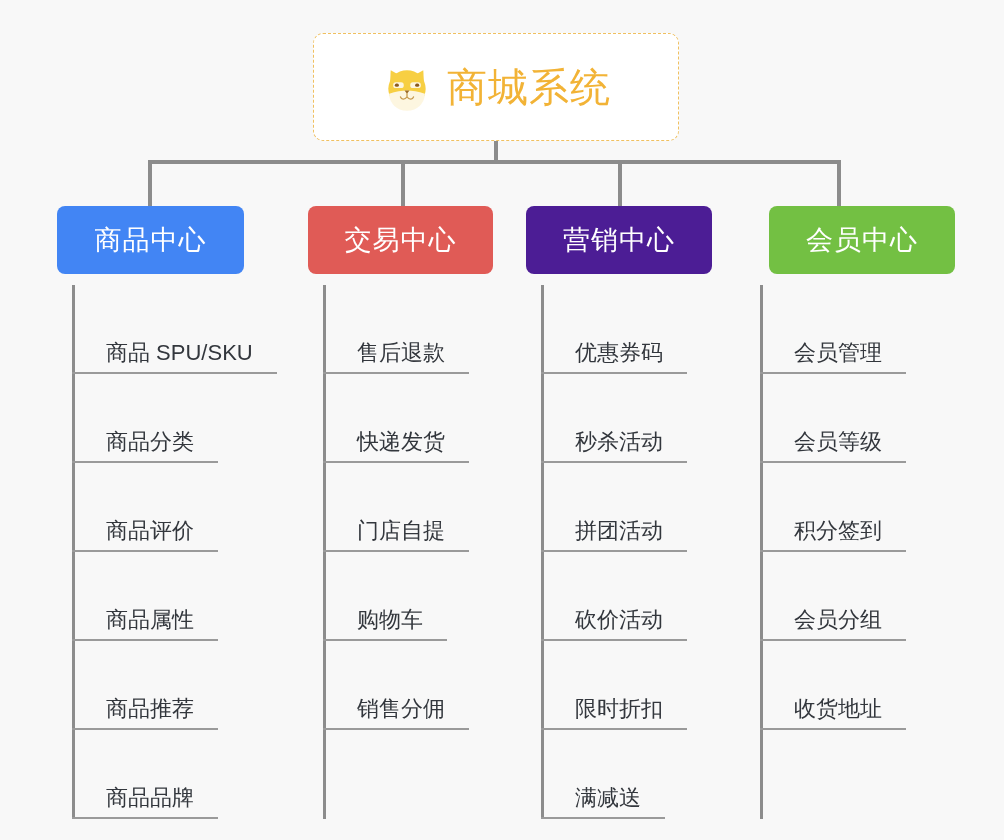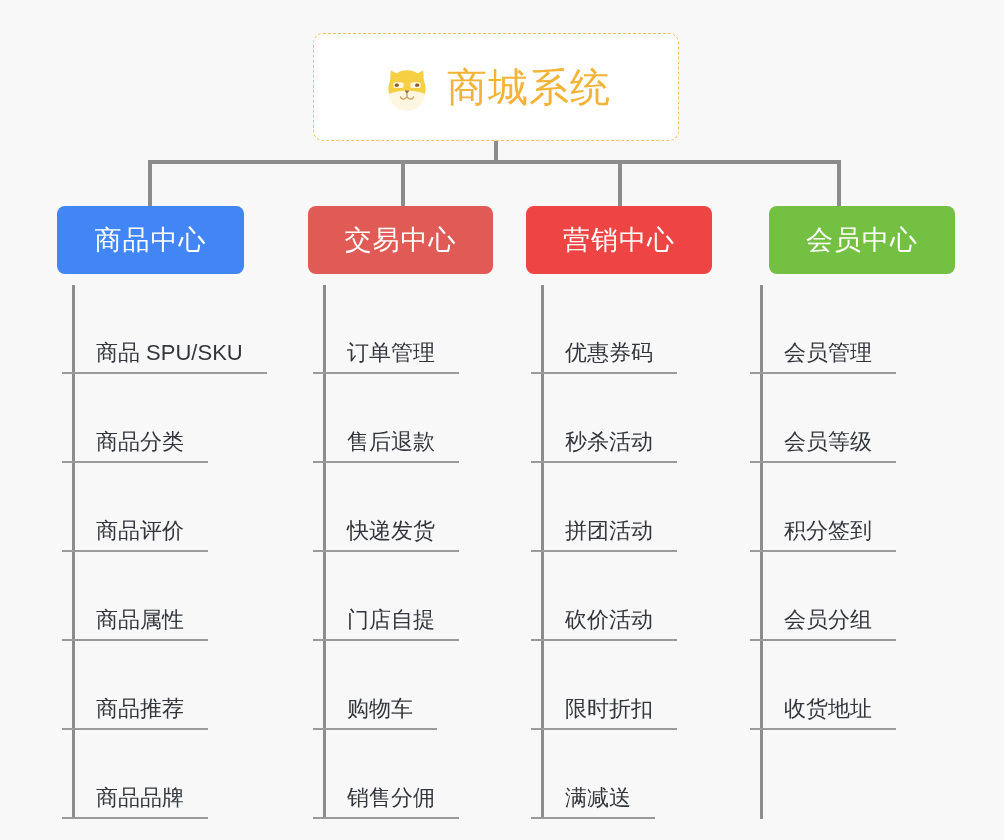--- a/index.html
+++ b/index.html
@@ -86,21 +86,21 @@
     top: 0;
     width: 3px;
     background: #8c8c8c;
   }
   .leaf-item {
     position: relative;
     height: 89px;
     box-sizing: border-box;
     display: flex;
     align-items: flex-end;
-    padding-left: 24px;
+    padding-left: 34px;
   }
   .leaf-label {
     font-size: 22px;
     color: #33373d;
     line-height: 1;
     padding-bottom: 8px;
     white-space: nowrap;
     position: relative;
     border-bottom: 2px solid #9a9a9a;
     padding-right: 24px;
@@ -150,21 +150,21 @@
   <div class="conn conn-v" style="left:401px; top:160px; height:47px;"></div>
   <div class="conn conn-v" style="left:618px; top:160px; height:47px;"></div>
   <div class="conn conn-v" style="left:837px; top:160px; height:47px;"></div>
 
   <div class="cat-box" style="left: 57px; top: 206px; width: 187px; background: rgb(66, 133, 244);">
     <span>商品中心</span>
   </div>
   <div class="cat-box" style="left: 308px; top: 206px; width: 185px; background: rgb(224, 91, 86);">
     <span>交易中心</span>
   </div>
-  <div class="cat-box" style="left: 526px; top: 206px; width: 186px; background: #ef4444;">
+  <div class="cat-box" style="left: 526px; top: 206px; width: 186px; background: #4c1d95;">
     <span>营销中心</span>
   </div>
   <div class="cat-box" style="left: 745px; top: 206px; width: 186px; background: rgb(115, 192, 67); margin-left: 24px;">
     <span>会员中心</span>
   </div>
 
   <div class="leaf-col" style="left:72px;">
     <div class="spine" style="height: 534px;"></div>
     <div class="leaf-list">
         <div class="leaf-item">
@@ -184,23 +184,20 @@
         </div>
         <div class="leaf-item">
           <span class="leaf-label">商品品牌<span class="leaf-underline" style="width: 34px; bottom: -2px; left: -34px;"></span></span>
         </div>
       </div>
   </div>
   <div class="leaf-col" style="left:323px;">
     <div class="spine" style="height: 534px;"></div>
     <div class="leaf-list">
         <div class="leaf-item">
-          <span class="leaf-label">订单管理<span class="leaf-underline" style="width: 34px; bottom: -2px; left: -34px;"></span></span>
-        </div>
-        <div class="leaf-item">
           <span class="leaf-label">售后退款<span class="leaf-underline" style="width: 34px; bottom: -2px; left: -34px;"></span></span>
         </div>
         <div class="leaf-item">
           <span class="leaf-label">快递发货<span class="leaf-underline" style="width: 34px; bottom: -2px; left: -34px;"></span></span>
         </div>
         <div class="leaf-item">
           <span class="leaf-label">门店自提<span class="leaf-underline" style="width: 34px; bottom: -2px; left: -34px;"></span></span>
         </div>
         <div class="leaf-item">
           <span class="leaf-label">购物车<span class="leaf-underline" style="width: 34px; bottom: -2px; left: -34px;"></span></span>

